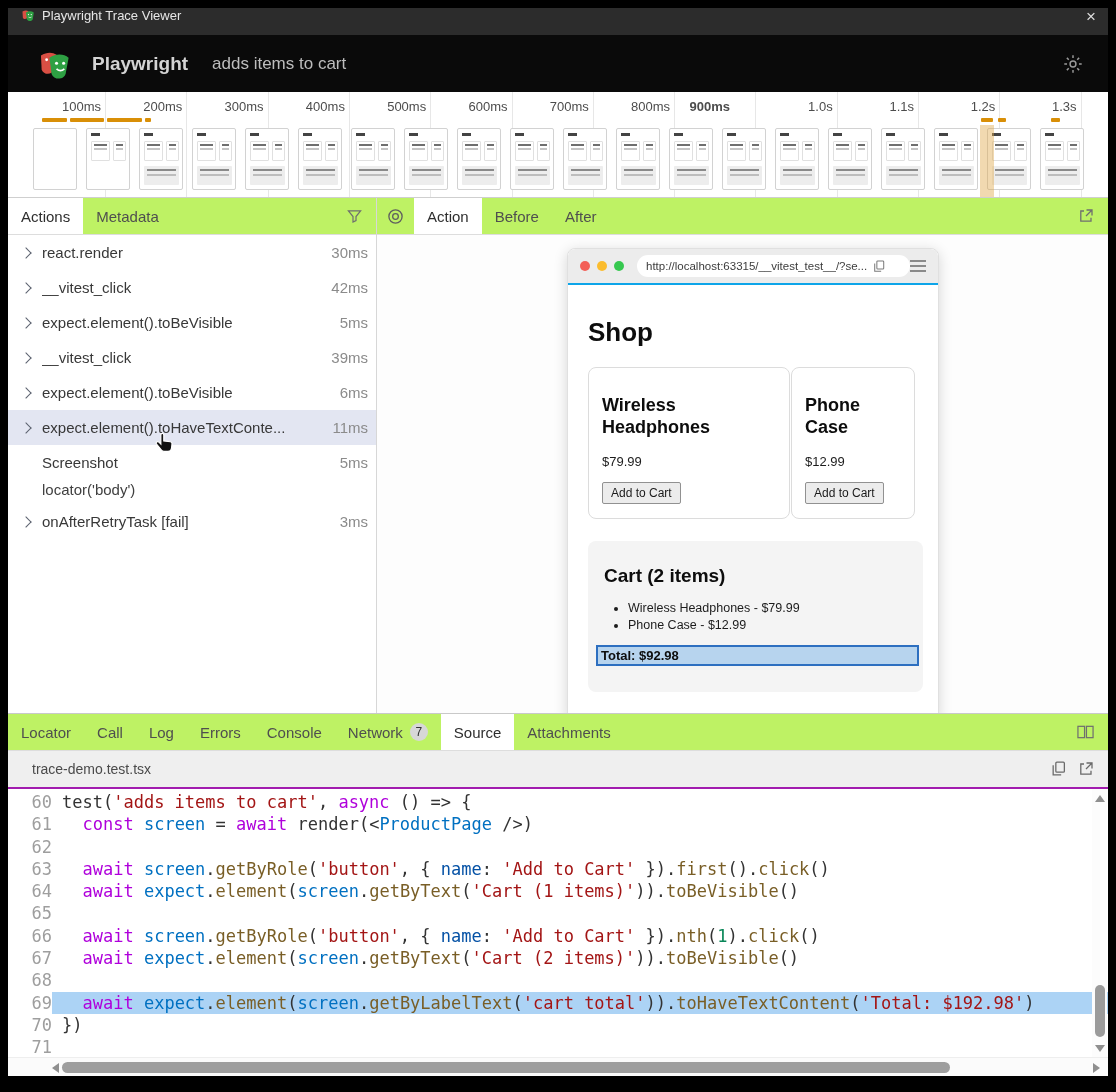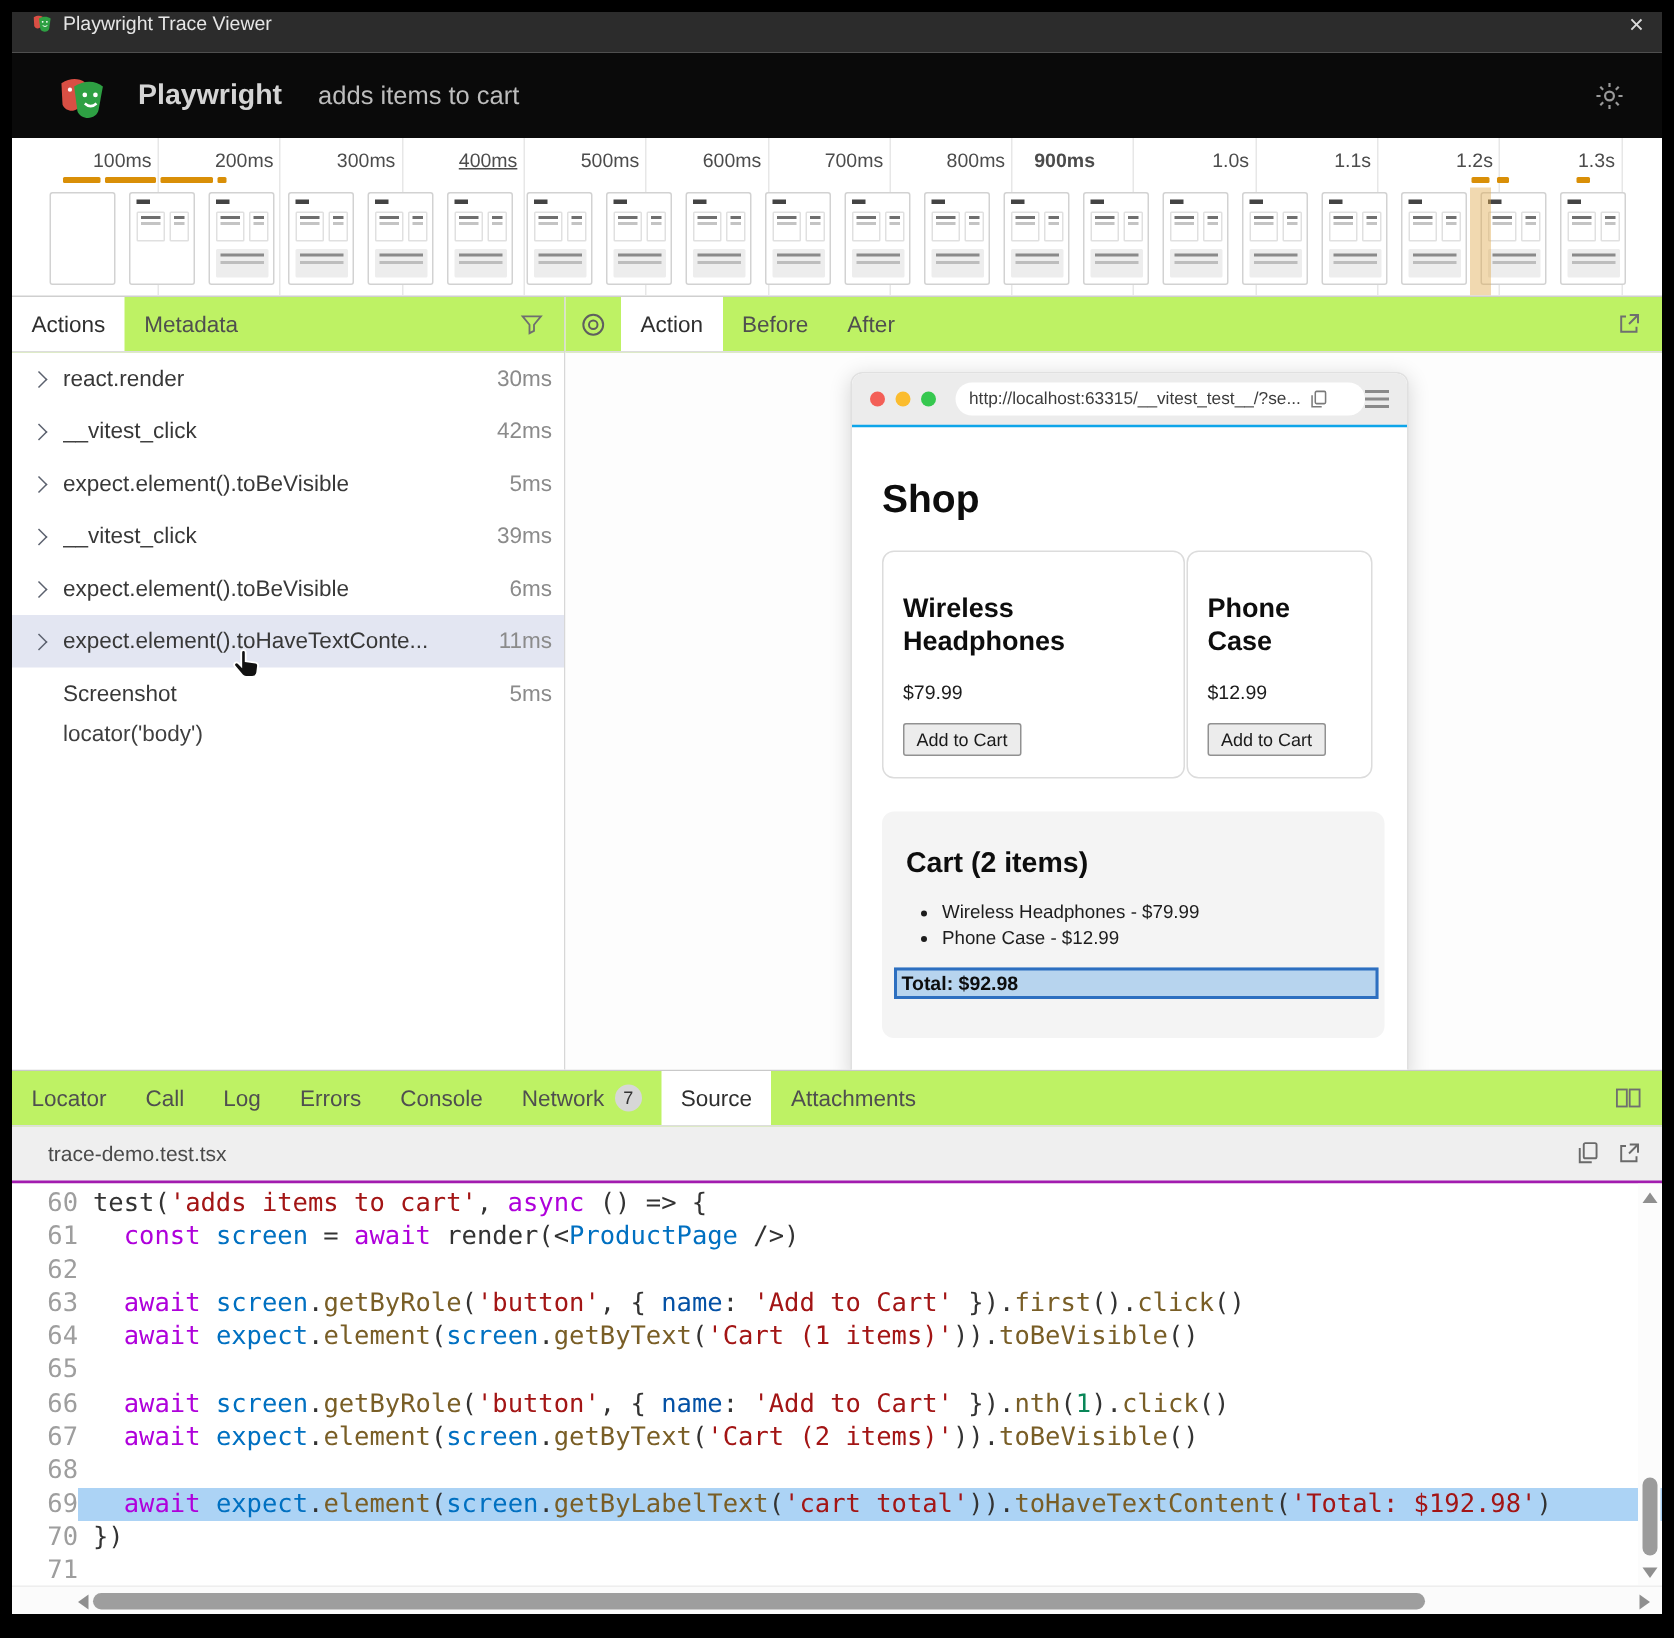--- a/index.html
+++ b/index.html
@@ -183,21 +183,21 @@
         <div class="gridline" style="left: 747.4px;"></div>
         <div class="gridline" style="left: 828.7px;"></div>
         <div class="gridline" style="left: 910px;"></div>
         <div class="gridline" style="left: 991.3px;"></div>
         <div class="gridline" style="left: 1072.6px;"></div>
       </div>
     <div id="tl-ticks">
         <div class="tick" style="left: 23px;">100ms</div>
         <div class="tick" style="left: 104.3px;">200ms</div>
         <div class="tick" style="left: 185.6px;">300ms</div>
-        <div class="tick" style="left: 266.9px; text-decoration: underline;">400ms</div>
+        <div class="tick" style="left: 266.9px;">400ms</div>
         <div class="tick" style="left: 348.2px;">500ms</div>
         <div class="tick" style="left: 429.5px;">600ms</div>
         <div class="tick" style="left: 510.8px;">700ms</div>
         <div class="tick" style="left: 592.1px;">800ms</div>
         <div class="tick" style="left: 652px; font-weight: bold;">900ms</div>
         <div class="tick" style="left: 754.7px;">1.0s</div>
         <div class="tick" style="left: 836px;">1.1s</div>
         <div class="tick" style="left: 917.3px;">1.2s</div>
         <div class="tick" style="left: 998.6px;">1.3s</div>
       </div>
@@ -555,20 +555,27 @@
             </span>
             <span class="lbl">expect.element().toHaveTextConte...</span>
             <span class="dur">11ms</span>
           </div>
           <div class="action-row">
             <span class="chev"></span>
             <span class="lbl">Screenshot</span>
             <span class="dur">5ms</span>
           </div>
           <div class="action-sub">locator('body')</div>
+          <div class="action-row">
+            <span class="chev">
+              <b></b>
+            </span>
+            <span class="lbl">onAfterRetryTask [fail]</span>
+            <span class="dur">3ms</span>
+          </div>
         </div>
     </div>
 
     <div class="right-panel">
       <div class="tabbar" id="snap-tabbar">
         <span class="bar-icon">
           <svg class="icon" width="17" height="17" viewBox="0 0 18 18" fill="none" stroke="#5f5f5f" stroke-width="1.4">
             <circle cx="9" cy="9" r="7"></circle>
               <circle cx="9" cy="9" r="3"></circle>
           </svg>

